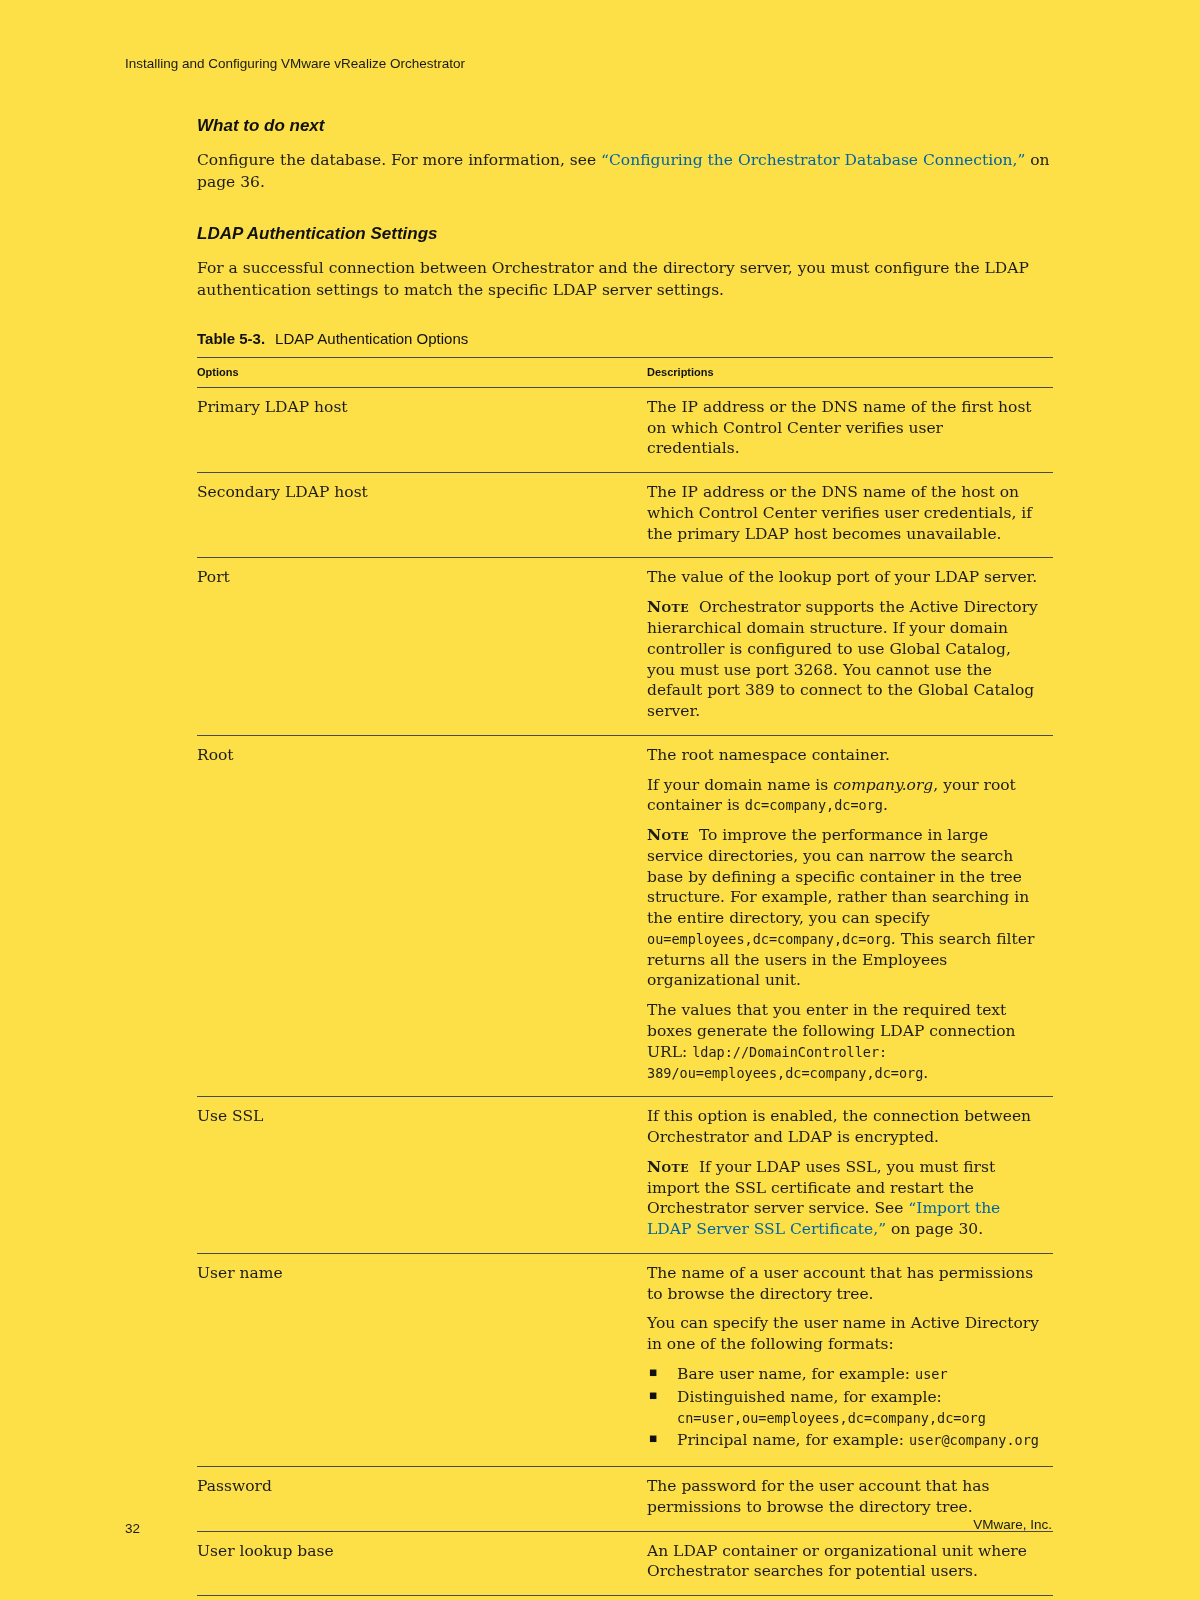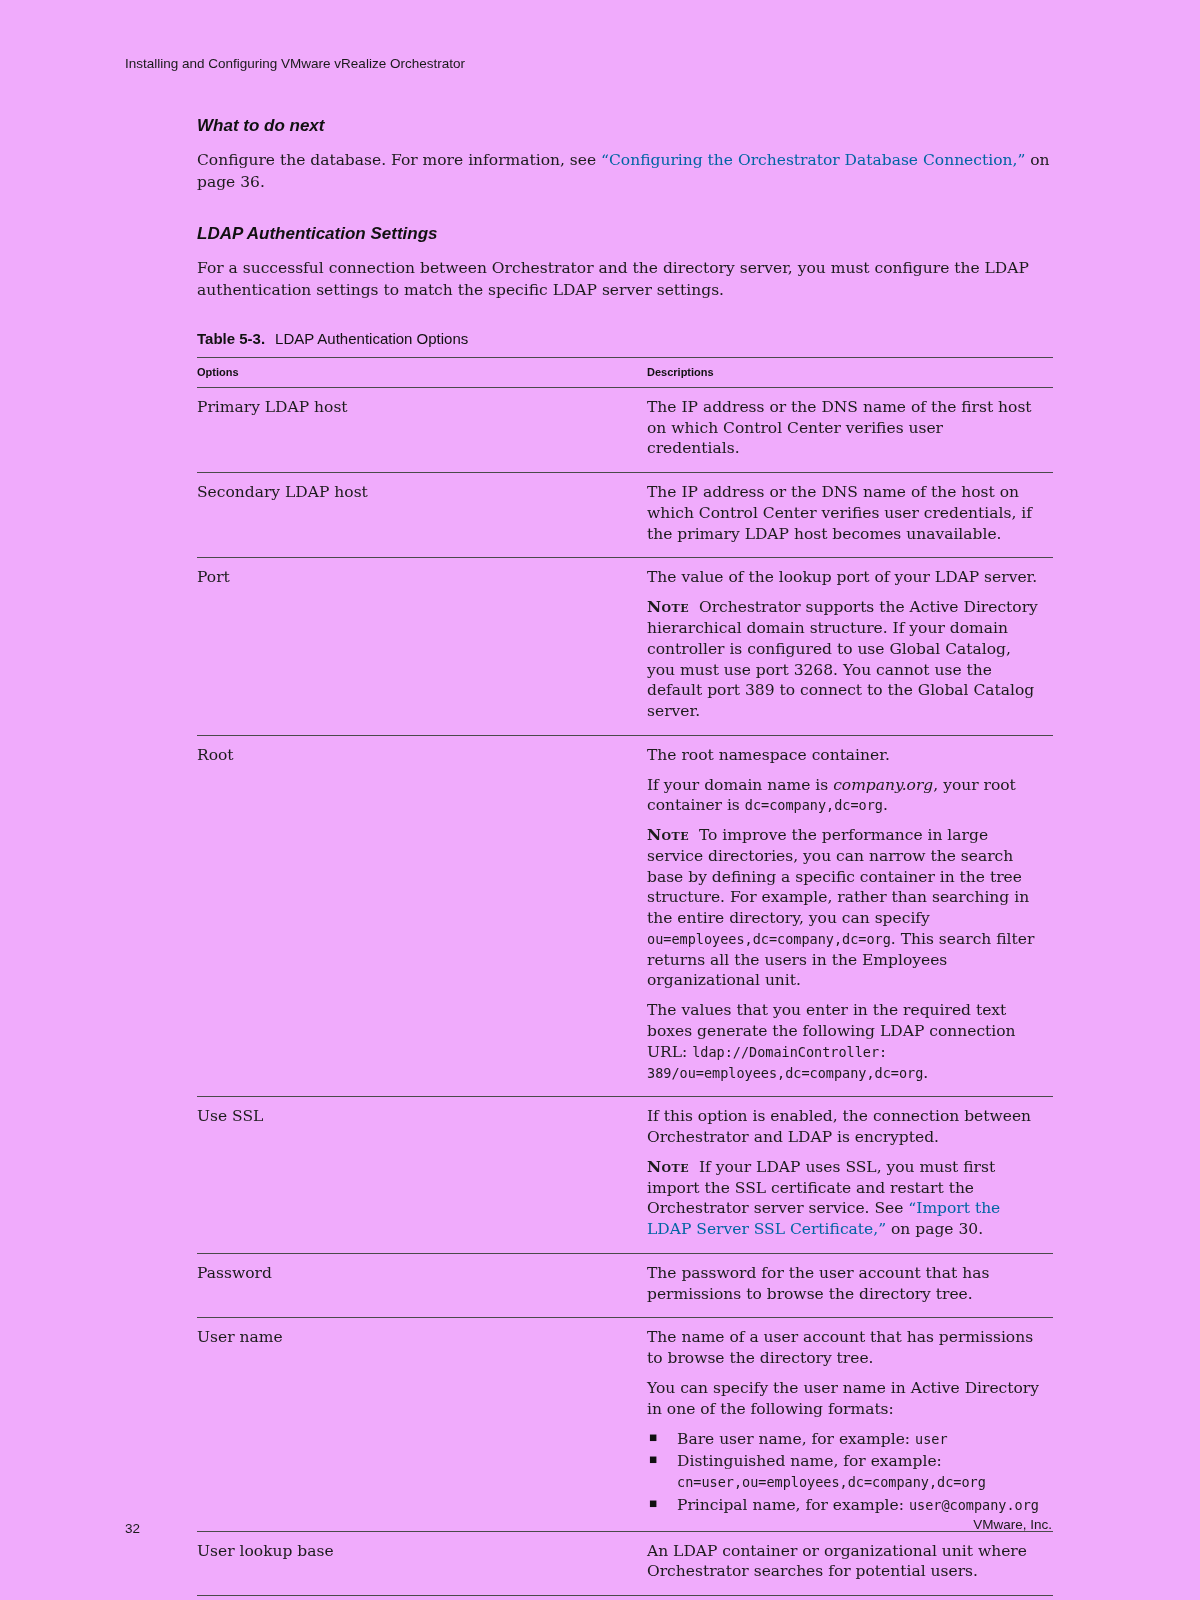--- a/index.html
+++ b/index.html
@@ -1,18 +1,18 @@
 <!DOCTYPE html>
 <html><head>
 <meta charset="utf-8">
 <style>
   html,body { margin:0; padding:0; background:#e8e8e8; }
   .page {
     width:1200px; height:1600px; position:relative; overflow:hidden;
-    background:#f0abfc; margin:0 auto;
+    background:#fde047; margin:0 auto;
     font-family:"DejaVu Serif", serif; color:#1c1c1c;
   }
   .running-header {
     position:absolute; top:56px; left:125px;
     font-family:"Liberation Sans", sans-serif; font-size:13.5px; color:#1a1a1a;
   }
   .content { position:absolute; left:197px; top:116px; width:856px; }
 
   h2.heading {
     font-family:"Liberation Sans", sans-serif; font-size:17px; font-weight:bold;
@@ -135,34 +135,34 @@
 
   <tr>
     <td class="option-cell">Use SSL</td>
     <td class="desc-cell">
               <div class="cell-para"><span class="seg plain">If this option is enabled, the connection between Orchestrator and LDAP is encrypted.</span></div>
               <div class="cell-para"><span class="seg note">Note</span><span class="seg plain">If your LDAP uses SSL, you must first import the SSL certificate and restart the Orchestrator server service. See </span><span class="seg link">“Import the LDAP Server SSL Certificate,”</span><span class="seg plain"> on page 30.</span></div>
             </td>
   </tr>
 
   <tr>
-    <td class="option-cell">Password</td>
-    <td class="desc-cell">
-              <div class="cell-para"><span class="seg plain">The password for the user account that has permissions to browse the directory tree.</span></div>
-            </td>
-  </tr>
-
-  <tr>
     <td class="option-cell">User name</td>
     <td class="desc-cell">
               <div class="cell-para"><span class="seg plain">The name of a user account that has permissions to browse the directory tree.</span></div>
               <div class="cell-para"><span class="seg plain">You can specify the user name in Active Directory in one of the following formats:</span></div>
               <div class="bullet-item"><span class="bullet-marker">■</span><span class="bullet-content"><span class="seg plain">Bare user name, for example: </span><span class="seg code-bold">user</span></span></div>
               <div class="bullet-item"><span class="bullet-marker">■</span><span class="bullet-content"><span class="seg plain">Distinguished name, for example: </span><span class="seg code-bold">cn=user,ou=employees,dc=company,dc=org</span></span></div>
               <div class="bullet-item"><span class="bullet-marker">■</span><span class="bullet-content"><span class="seg plain">Principal name, for example: </span><span class="seg code-bold">user@company.org</span></span></div>
+            </td>
+  </tr>
+
+  <tr>
+    <td class="option-cell">Password</td>
+    <td class="desc-cell">
+              <div class="cell-para"><span class="seg plain">The password for the user account that has permissions to browse the directory tree.</span></div>
             </td>
   </tr>
 
   <tr>
     <td class="option-cell">User lookup base</td>
     <td class="desc-cell">
               <div class="cell-para"><span class="seg plain">An LDAP container or organizational unit where Orchestrator searches for potential users.</span></div>
             </td>
   </tr>
 

